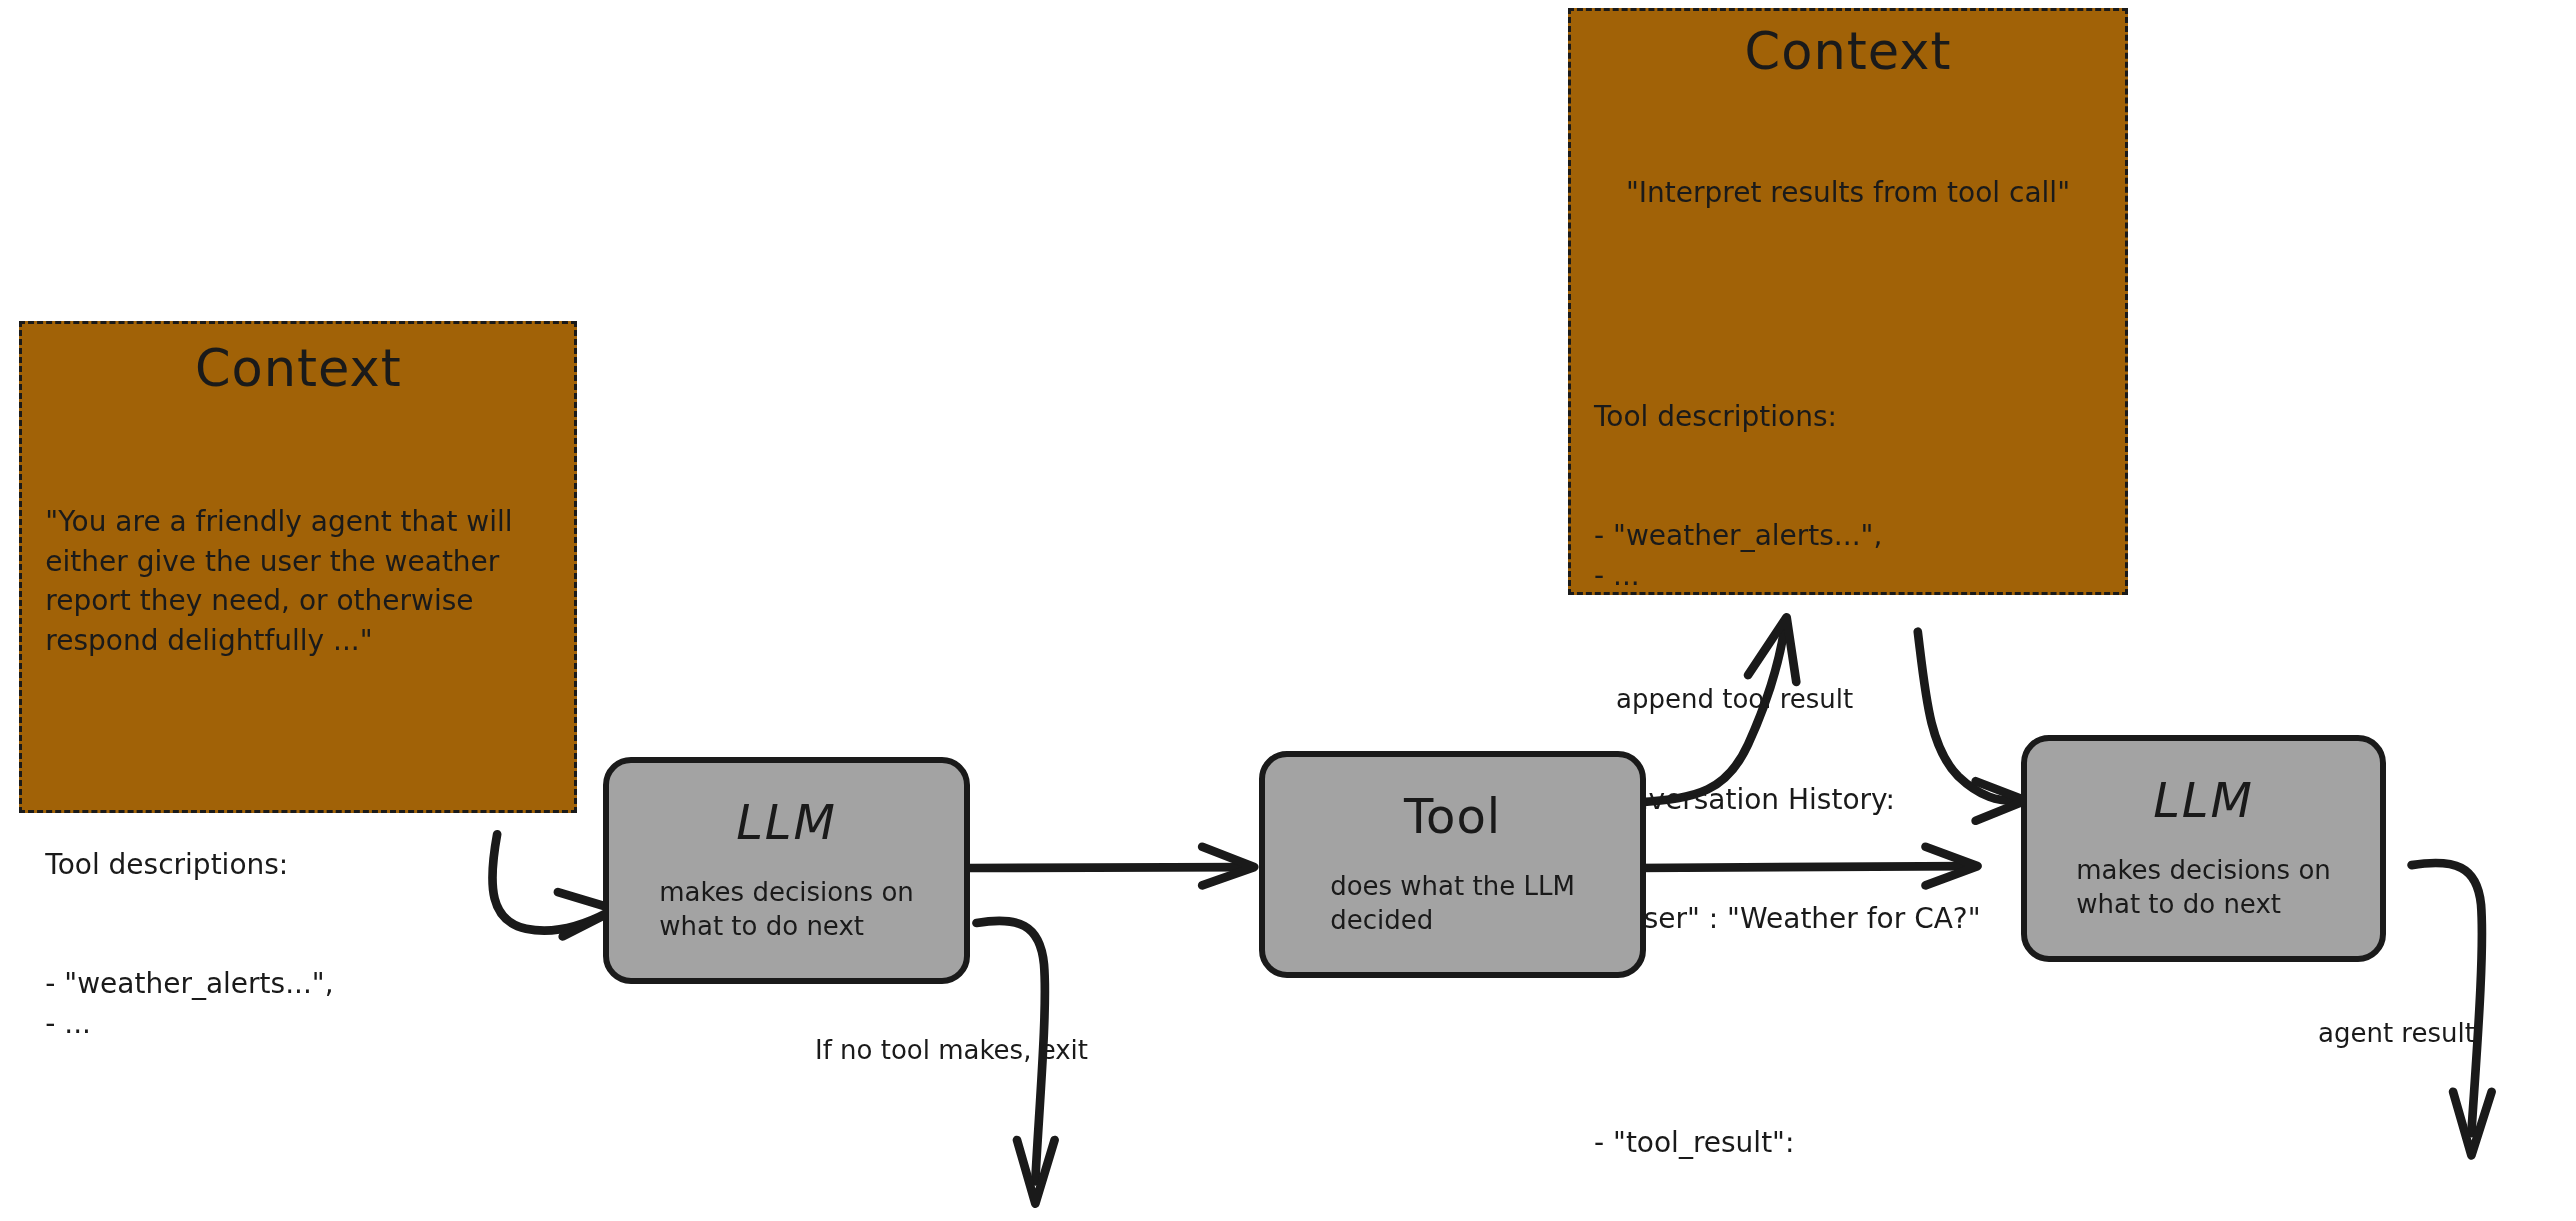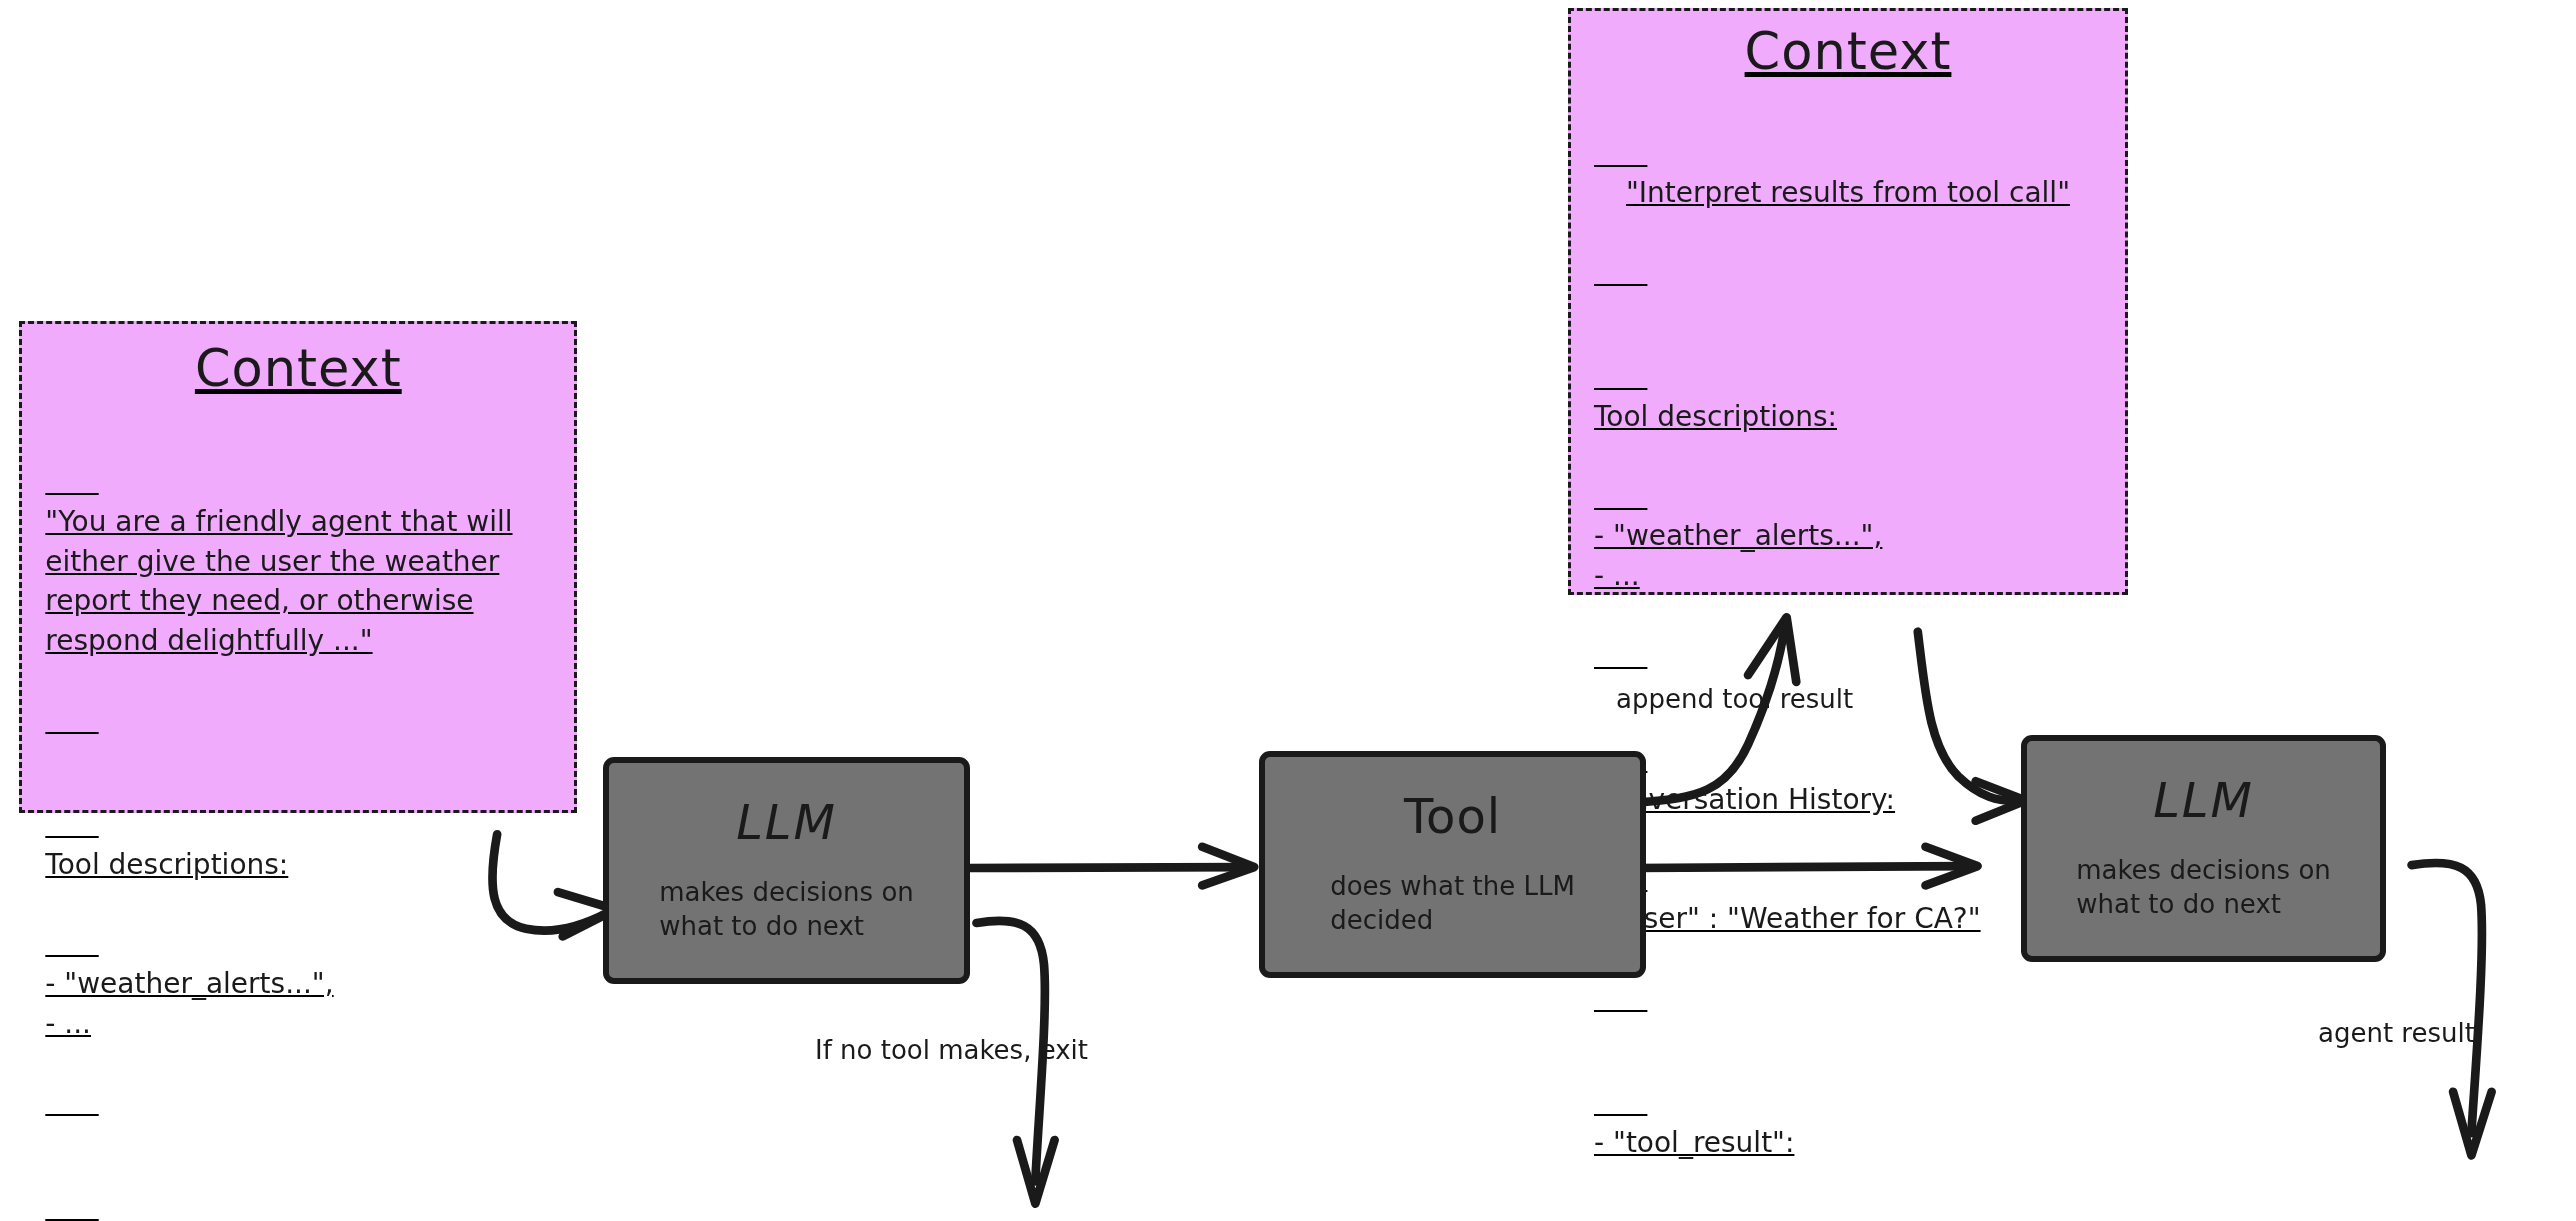--- a/index.html
+++ b/index.html
@@ -24,23 +24,22 @@
     top: 0;
     width: 2576px;
     height: 1221px;
     pointer-events: none;
   }
 
   
   .ctx-box {
     position: absolute;
     border: 3.9px dashed #1a1a1a;
-    background: #f0abfc;
+    background: #a16207;
     box-sizing: border-box;
-    text-decoration: underline;
   }
   .ctx-title {
     text-align: center;
     font-size: 51px;
     color: #1a1a1a;
     letter-spacing: 1px;
     line-height: 1.1;
   }
   .ctx-body {
     font-size: 28px;
@@ -51,22 +50,22 @@
   .ctx-para {
     margin: 0;
     white-space: pre-wrap;
   }
   .ctx-gap { height: 25px; }
 
   
   .node-box {
     position: absolute;
     border: 6.8px solid #1a1a1a;
-    border-radius: 11px;
-    background: #737373;
+    border-radius: 28px;
+    background: #a3a3a3;
     box-sizing: border-box;
     display: flex;
     flex-direction: column;
     align-items: center;
     justify-content: center;
   }
   .node-title {
     font-size: 48px;
     color: #1a1a1a;
     line-height: 1;

